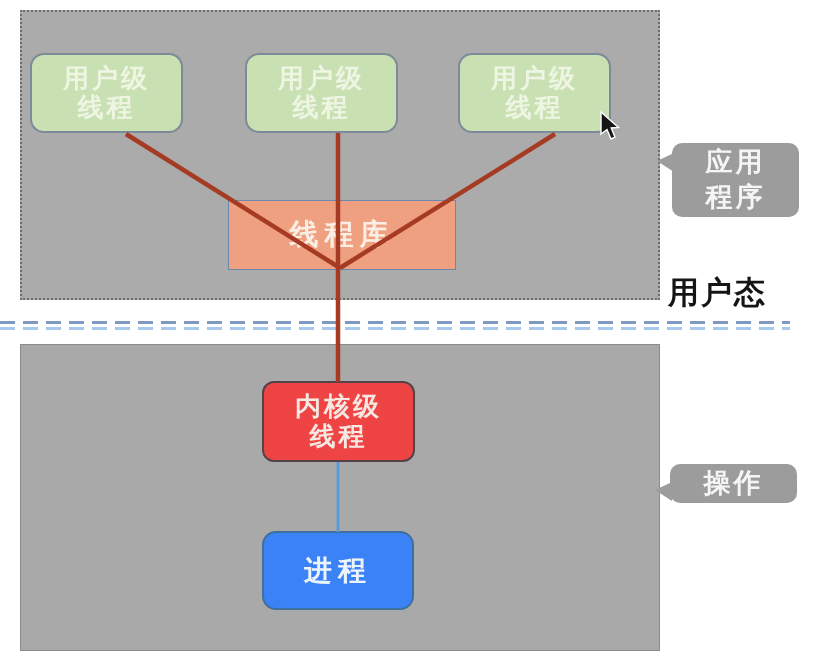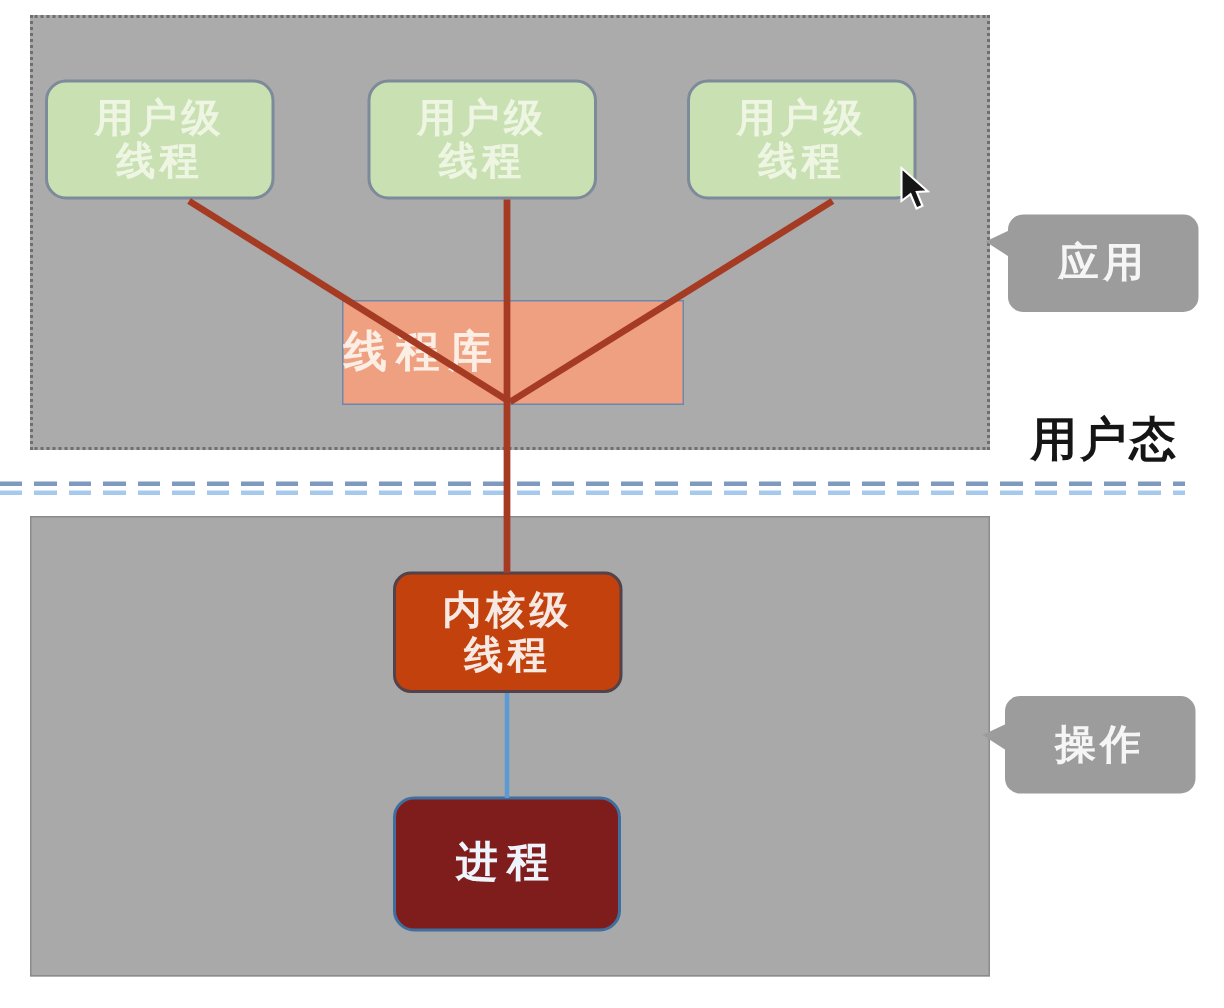--- a/index.html
+++ b/index.html
@@ -28,57 +28,57 @@
   }
   .user-thread{
     width:153px;height:80px;top:53px;
     background:#c9e0b3;border:2px solid #7d8a99;border-radius:14px;
     color:#eef6e3;font-size:26px;font-weight:600;
   }
   .ut-1{left:30px;} .ut-2{left:245px;} .ut-3{left:458px;}
   .thread-library{
     position:absolute;left:228px;top:200px;width:226px;height:68px;
     background:#efa080;border:1px solid #6b88b0;
-    display:flex;align-items:center;
+    display:flex;align-items:center;justify-content:center;
     color:#fbeee5;font-size:29px;font-weight:600;letter-spacing:6px;
   }
   .kernel-thread{
     left:262px;top:381px;width:153px;height:81px;
-    background:#c2410c;border:2px solid #53424a;border-radius:12px;
+    background:#ef4444;border:2px solid #53424a;border-radius:12px;
     color:#f6e8e2;font-size:26px;font-weight:600;
   }
   .process{
-    left:262px;top:531px;width:152px;height:90px;
-    background:#7f1d1d;border:2px solid #3f6f9f;border-radius:14px;
+    left:262px;top:531px;width:152px;height:79px;
+    background:#3b82f6;border:2px solid #3f6f9f;border-radius:14px;
     color:#eef4fb;font-size:28px;font-weight:600;letter-spacing:6px;
   }
   
   .divider{position:absolute;left:0;top:321px;width:790px;height:11px;}
   .divider .row{
     height:3px;
     background:repeating-linear-gradient(90deg,#7e9abf 0 15px,rgba(0,0,0,0) 15px 23px);
   }
   .divider .row.light{
     margin-top:3px;
     background:repeating-linear-gradient(90deg,#a6c9ec 0 15px,rgba(0,0,0,0) 15px 23px);
   }
   
   .mode-label{
     position:absolute;left:668px;width:130px;
     color:#151515;font-size:31px;font-weight:600;letter-spacing:2px;
     white-space:nowrap;
   }
-  .mode-user{top:272px;margin-left:19px;}
+  .mode-user{top:272px;}
   .mode-kernel{top:335px;}
   
   .callout{
     position:absolute;width:127px;
     background:#9c9c9c;border-radius:10px;
     color:#f5f5f5;font-size:27px;font-weight:600;letter-spacing:3px;
-    line-height:1.3;text-align:center;padding:15px 0;
+    line-height:1.3;text-align:center;padding:2px 0;
   }
   .callout-app{left:672px;top:143px;}
   .callout-os{left:670px;top:464px;}
   .callout .tail{
     position:absolute;left:-15px;width:0;height:0;
     border-top:8px solid transparent;
     border-bottom:11px solid transparent;
     border-right:17px solid #9c9c9c;
   }
   .callout-app .tail{top:10px;}
@@ -124,20 +124,21 @@
   <div class="divider">
     <div class="row"></div>
     <div class="row light"></div>
   </div>
 
   <div class="mode-label mode-user">用户态</div>
 
   <div class="callout callout-app">
     <div class="tail"></div>
     <div>应用</div>
+    <div>程序</div>
   </div>
 
   <div class="callout callout-os">
     <div class="tail"></div>
     <div>操作</div>
   </div>
 
   <svg id="overlay" viewBox="0 0 816 672" xmlns="http://www.w3.org/2000/svg">
     <line x1="126" y1="134" x2="340" y2="268" stroke="#a63b24" stroke-width="4.5"></line>
     <line x1="338" y1="133" x2="338" y2="382" stroke="#a63b24" stroke-width="4.5"></line>

